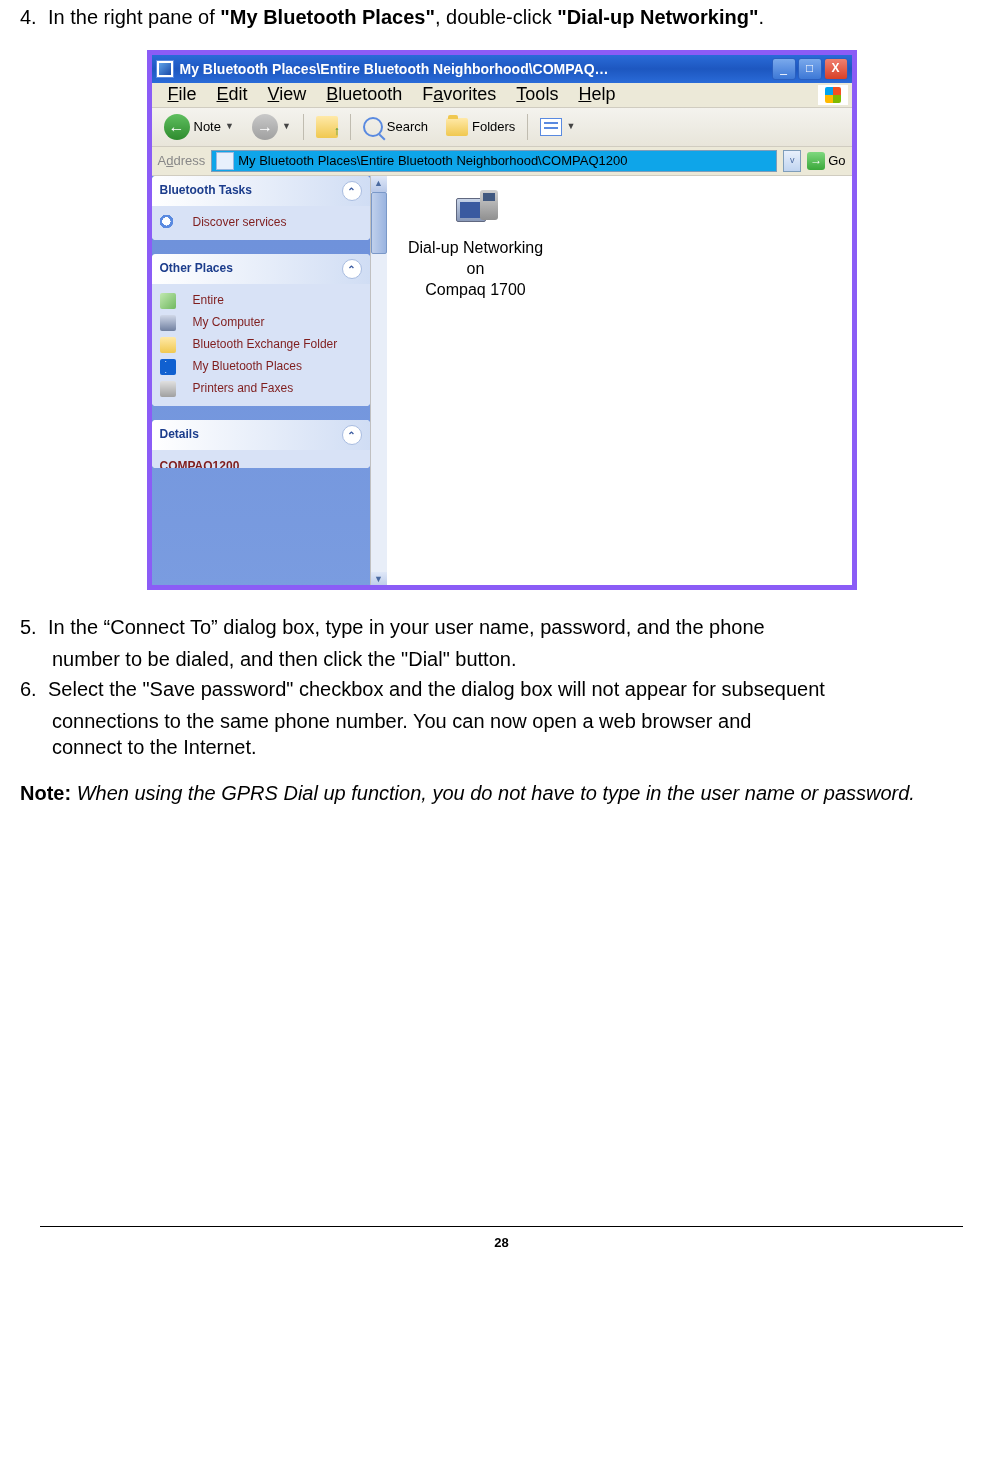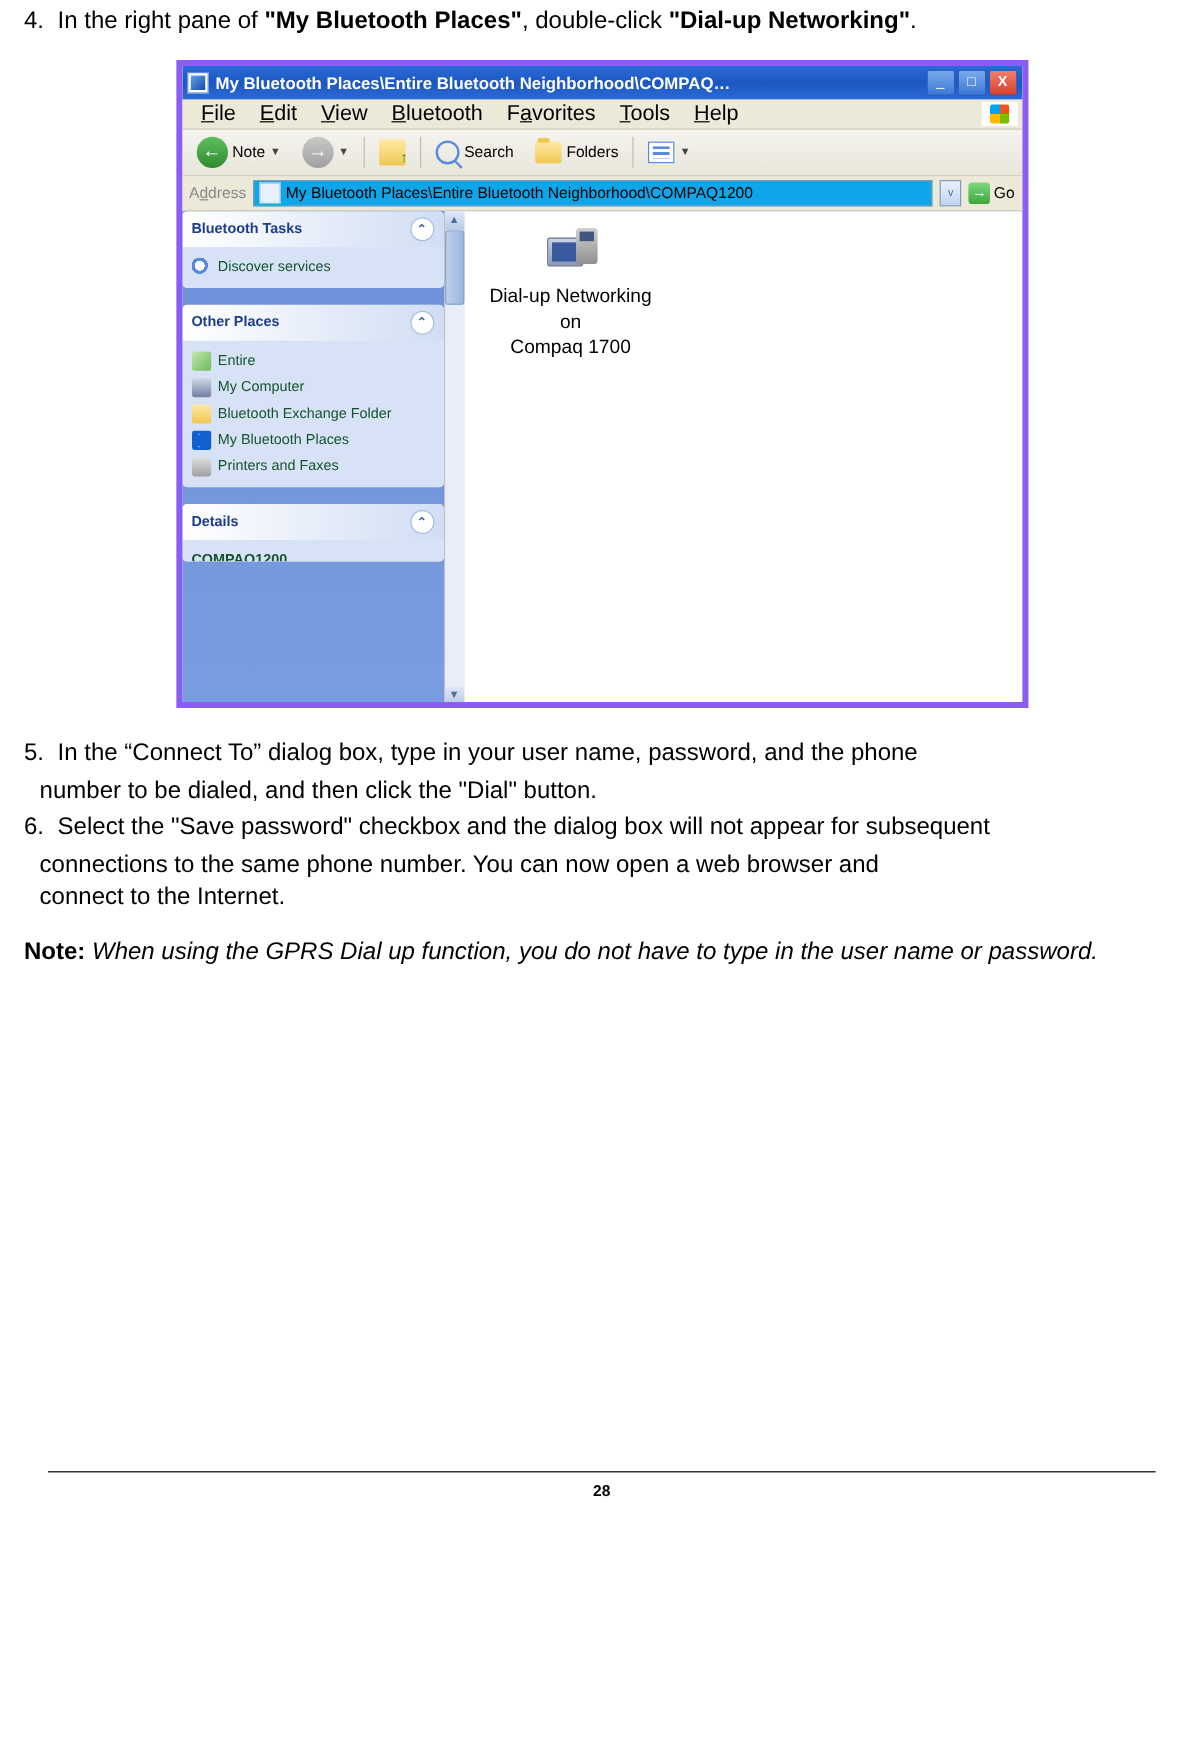--- a/index.html
+++ b/index.html
@@ -1,19 +1,19 @@
 <!DOCTYPE html>
 <html><head>
 <meta charset="utf-8">
 <style>
 body{margin:0;padding:0;font-family:Arial,Helvetica,sans-serif;background:#fff;color:#000;font-size:20px;line-height:1.3}
 .page{width:1003px;margin:0 auto;padding:0 20px;box-sizing:border-box}
 .step{margin:4px 0 6px 0}
 .step-num{display:inline-block;width:28px}
-.indent{margin-left:13px}
+.indent{margin-left:32px}
 .bold{font-weight:bold}
 .italic{font-style:italic}
 .screenshot{width:700px;height:530px;margin:20px auto 24px auto;border:5px solid #8b5cf6;position:relative;background:#ece9d8;font-family:Tahoma,Arial,sans-serif;font-size:12px;color:#000;overflow:hidden}
 .titlebar{height:28px;background:linear-gradient(to bottom,#2a6bd8 0%,#1d57c0 50%,#2a6bd8 100%);display:flex;align-items:center;padding:0 4px;color:#fff}
 .titlebar .ticon{width:18px;height:18px;background:#fff;margin-right:6px;border:1px solid #5a8ae0;box-sizing:border-box;position:relative}
 .titlebar .ticon::after{content:"";position:absolute;inset:2px;background:linear-gradient(135deg,#5fa2e8,#1a4aa8)}
 .titlebar .ttext{flex:1;font-weight:bold;font-size:14px}
 .winbtns{display:flex;gap:2px}
 .winbtn{width:22px;height:20px;border:1px solid #2a5fc0;border-radius:3px;display:flex;align-items:center;justify-content:center;font-size:12px}
 .winbtn.min,.winbtn.max{background:linear-gradient(to bottom,#7aa9ec,#3d78d6);color:#fff}
@@ -45,21 +45,21 @@
 .addrbar .addrbox .aicon{width:16px;height:16px;background:#e8f0fc;border:1px solid #9ab8e0}
 .addrbar .addrdrop{width:16px;height:20px;border:1px solid #7f9db9;background:linear-gradient(to bottom,#e8f0fc,#c0d4f0);display:flex;align-items:center;justify-content:center;font-size:9px;color:#4a6aa0}
 .addrbar .gobtn{display:flex;align-items:center;gap:3px}
 .addrbar .gobtn .goc{width:18px;height:18px;background:linear-gradient(to bottom,#7fd87f,#3aa83a);border-radius:3px;color:#fff;display:flex;align-items:center;justify-content:center;font-size:12px}
 .body-area{display:flex;height:calc(100% - 118px);background:#6b8fd8}
 .sidebar{width:218px;background:linear-gradient(to bottom,#6d90da,#7a9ce0);box-sizing:border-box;display:flex;flex-direction:column;gap:14px;overflow:hidden}
 .panel{background:#e8eefc;border-radius:4px;overflow:hidden}
 .panel .phead{background:linear-gradient(to right,#fff,#d0ddf4);padding:5px 8px;display:flex;align-items:center;justify-content:space-between;font-size:12px;font-weight:bold;color:#1c3d8c}
 .panel .phead .chev{width:18px;height:18px;border:1px solid #a8bce0;border-radius:50%;background:#fff;display:flex;align-items:center;justify-content:center;font-size:10px;color:#3a5aa0}
 .panel .pbody{background:#d8e2f6;padding:6px 8px}
-.panel .pitem{display:flex;align-items:center;gap:6px;padding:3px 0;font-size:12px;color:#14532d}
+.panel .pitem{display:flex;align-items:center;gap:17px;padding:3px 0;font-size:12px;color:#7f1d1d}
 .panel .pitem .picon{width:16px;height:16px;flex-shrink:0}
 .ic-mag{background:radial-gradient(circle at 40% 40%,#fff 30%,#5a8ae0 31% 50%,transparent 51%)}
 .ic-desktop{background:linear-gradient(135deg,#c0e8b0,#70b860);border-radius:2px}
 .ic-mycomp{background:linear-gradient(to bottom,#d0d8e8,#7080a0);border-radius:2px}
 .ic-folder{background:linear-gradient(to bottom,#ffe9a8,#f0c850);border-radius:2px}
 .ic-bt{background:#1060d0;border-radius:2px;position:relative}
 .ic-bt::after{content:"";position:absolute;inset:2px;border:1px solid #fff;clip-path:polygon(30% 0,70% 25%,30% 50%,70% 75%,30% 100%,30% 50%)}
 .ic-printer{background:linear-gradient(to bottom,#e0e0e0,#a0a0a0);border-radius:2px}
 .main-pane{flex:1;background:#fff;position:relative;display:flex}
 .main-content{flex:1;padding:14px;overflow:hidden}

